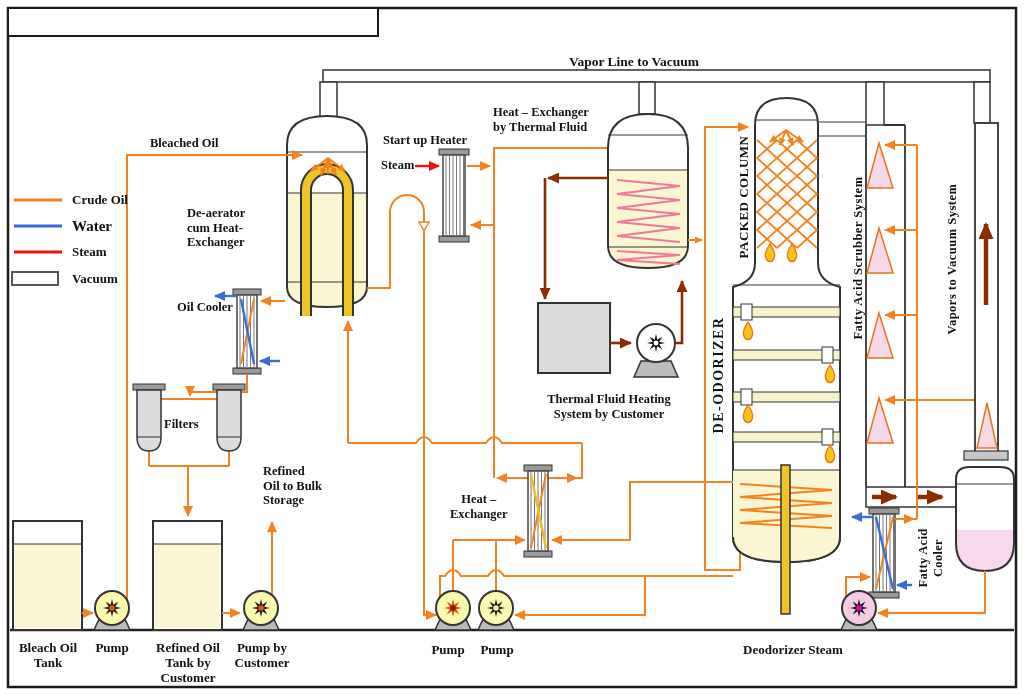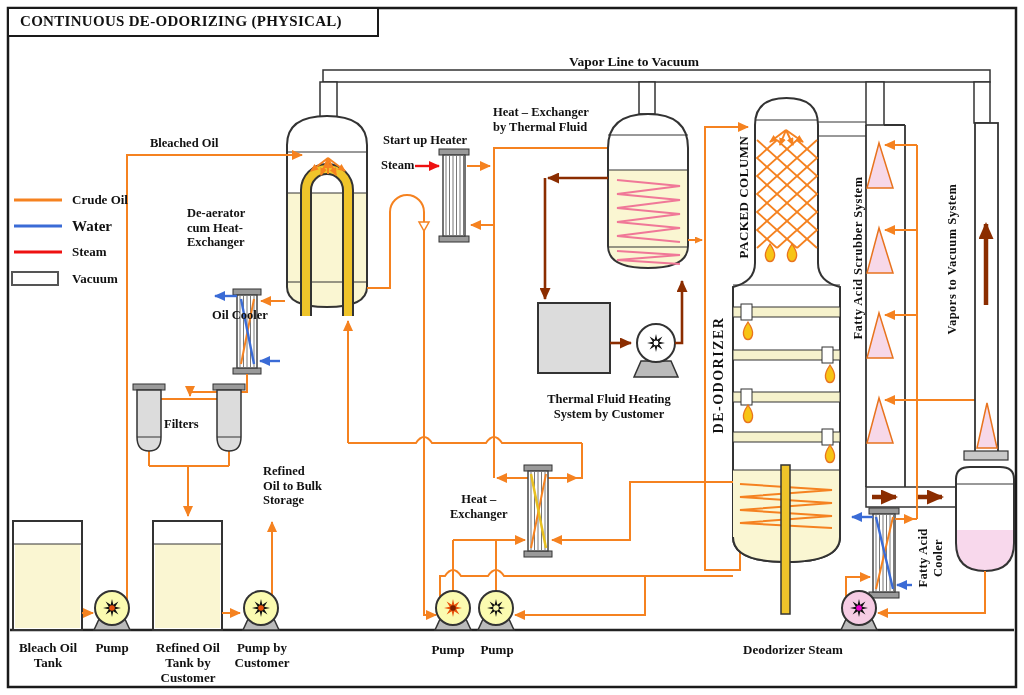--- a/index.html
+++ b/index.html
@@ -323,33 +323,32 @@
         <circle cx="496" cy="608" r="2.8" fill="#FBFBB0"></circle>
 </g>
 <g>
   <polygon points="841,630 877,630 871,617 847,617" fill="#BBB" stroke="#333" stroke-width="1.5"></polygon>
   <circle cx="859" cy="608" r="17" fill="#F6CCE4" stroke="#333" stroke-width="2"></circle>
   <use href="#gear" x="859" y="608" fill="#111"></use>
         <circle cx="859" cy="608" r="2.8" fill="#EE00CC"></circle>
 </g>
 </svg>
 
-<div class="lb title" style="left:20px;top:13px;">CONTINUOUS DE-ODORIZING (PHYSICAL)</div>
 
 <div class="lb" style="left:72px;top:192px;font-size:13px;">Crude Oil</div>
 <div class="lb" style="left:72px;top:218px;font-size:15px;">Water</div>
 <div class="lb" style="left:72px;top:244px;font-size:13px;">Steam</div>
 <div class="lb" style="left:72px;top:271px;font-size:13px;">Vacuum</div>
 
 <div class="lb c" style="left:634px;top:54px;font-size:13.5px;">Vapor Line to Vacuum</div>
 <div class="lb" style="left:150px;top:136px;">Bleached Oil</div>
 <div class="lb" style="left:187px;top:206px;">De-aerator
 cum Heat-
 Exchanger</div>
-<div class="lb" style="left:177px;top:308px;margin-left:35px;">Oil Cooler</div>
+<div class="lb" style="left:177px;top:300px;">Oil Cooler</div>
 <div class="lb" style="left:164px;top:417px;">Filters</div>
 <div class="lb" style="left:383px;top:133px;">Start up Heater</div>
 <div class="lb" style="left:381px;top:158px;">Steam</div>
 <div class="lb" style="left:493px;top:105px;">Heat – Exchanger
 by Thermal Fluid</div>
 <div class="lb c" style="left:609px;top:380px;margin-top:12px;">Thermal Fluid Heating
 System by Customer</div>
 <div class="lb vert" style="left:744px;top:197px;font-size:13px;">PACKED COLUMN</div>
 <div class="lb vert big" style="left:719px;top:375px;">DE-ODORIZER</div>
 <div class="lb vert" style="left:858px;top:258px;">Fatty Acid Scrubber System</div>

